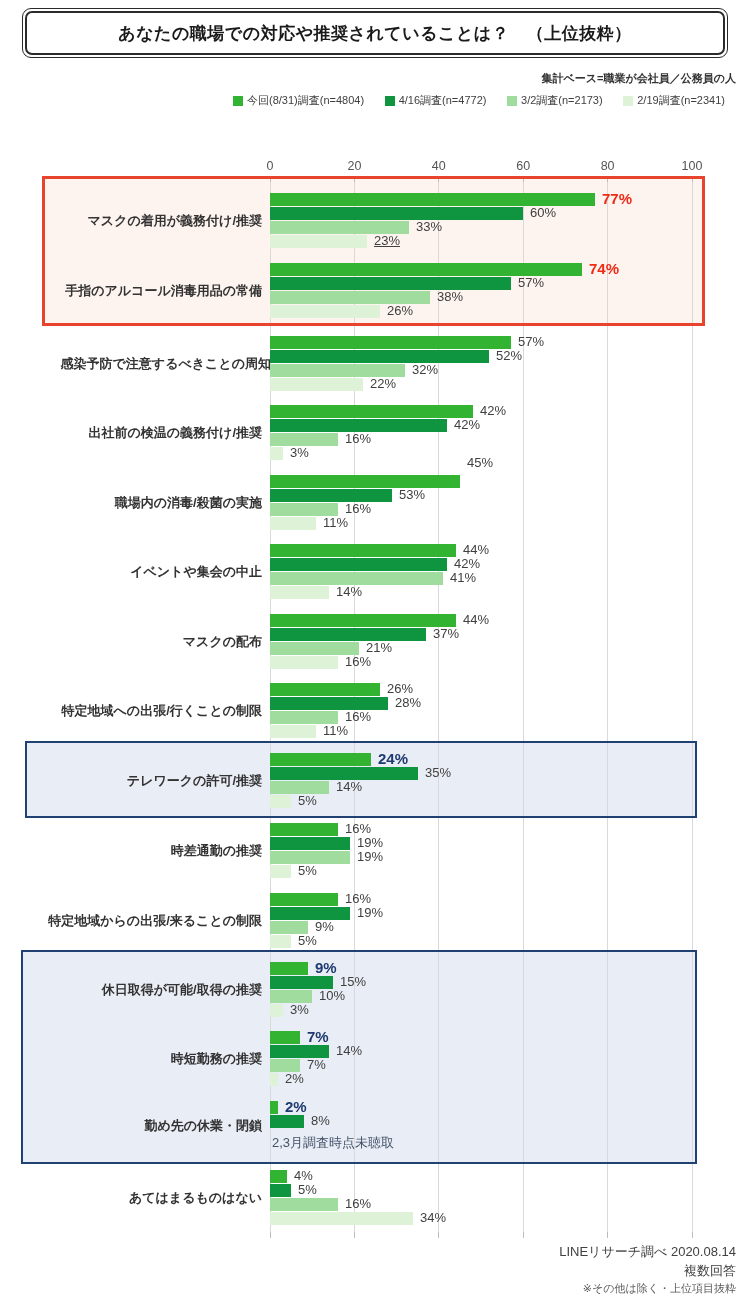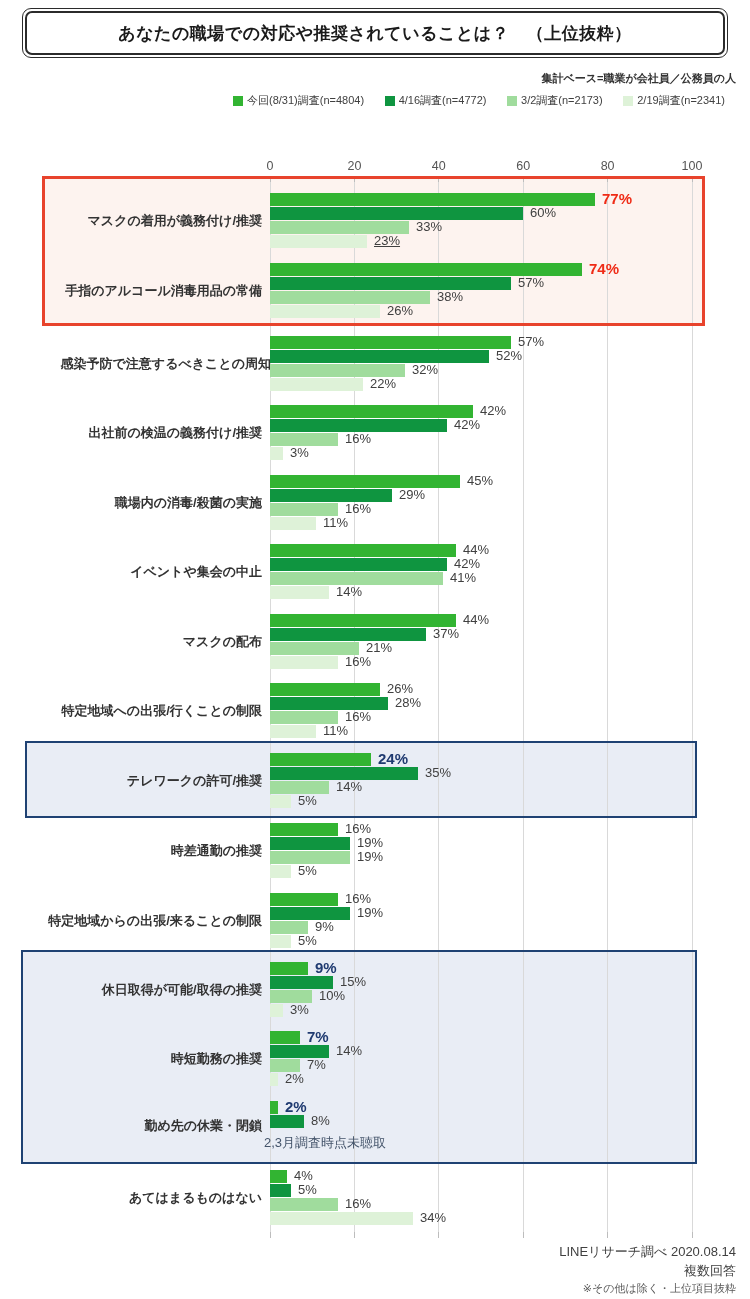--- a/index.html
+++ b/index.html
@@ -135,23 +135,23 @@
       <div class="bar" style="left: 270px; top: 405px; width: 203px; background: rgb(50, 180, 50);"></div>
       <div class="bar-value" style="left: 480px; top: 404px;">42%</div>
       <div class="bar" style="left: 270px; top: 419px; width: 177px; background: rgb(15, 149, 64);"></div>
       <div class="bar-value" style="left: 454px; top: 418px;">42%</div>
       <div class="bar" style="left: 270px; top: 433px; width: 68px; background: rgb(160, 220, 157);"></div>
       <div class="bar-value" style="left: 345px; top: 432px;">16%</div>
       <div class="bar" style="left: 270px; top: 447px; width: 13px; background: rgb(222, 242, 216);"></div>
       <div class="bar-value" style="left: 290px; top: 446px;">3%</div>
       <div class="cat-label" style="top: 494px;">職場内の消毒/殺菌の実施</div>
       <div class="bar" style="left: 270px; top: 475px; width: 190px; background: rgb(50, 180, 50);"></div>
-      <div class="bar-value" style="left: 467px; top: 474px;">45%</div>
+      <div class="bar-value" style="left: 467px; top: 456px;">45%</div>
       <div class="bar" style="left: 270px; top: 489px; width: 122px; background: rgb(15, 149, 64);"></div>
-      <div class="bar-value" style="left: 399px; top: 488px;">29%</div>
+      <div class="bar-value" style="left: 399px; top: 488px;">53%</div>
       <div class="bar" style="left: 270px; top: 503px; width: 68px; background: rgb(160, 220, 157);"></div>
       <div class="bar-value" style="left: 345px; top: 502px;">16%</div>
       <div class="bar" style="left: 270px; top: 517px; width: 46px; background: rgb(222, 242, 216);"></div>
       <div class="bar-value" style="left: 323px; top: 516px;">11%</div>
       <div class="cat-label" style="top: 563px;">イベントや集会の中止</div>
       <div class="bar" style="left: 270px; top: 544px; width: 186px; background: rgb(50, 180, 50);"></div>
       <div class="bar-value" style="left: 463px; top: 543px;">44%</div>
       <div class="bar" style="left: 270px; top: 558px; width: 177px; background: rgb(15, 149, 64);"></div>
       <div class="bar-value" style="left: 454px; top: 557px;">42%</div>
       <div class="bar" style="left: 270px; top: 572px; width: 173px; background: rgb(160, 220, 157);"></div>
@@ -219,21 +219,21 @@
       <div class="bar-value" style="left: 336px; top: 1044px;">14%</div>
       <div class="bar" style="left: 270px; top: 1059px; width: 30px; background: rgb(160, 220, 157);"></div>
       <div class="bar-value" style="left: 307px; top: 1058px;">7%</div>
       <div class="bar" style="left: 270px; top: 1073px; width: 8px; background: rgb(222, 242, 216);"></div>
       <div class="bar-value" style="left: 285px; top: 1072px;">2%</div>
       <div class="cat-label" style="top: 1117px;">勤め先の休業・閉鎖</div>
       <div class="bar" style="left: 270px; top: 1101px; width: 8px; background: rgb(50, 180, 50);"></div>
       <div class="bar-value em-navy" style="left: 285px; top: 1100px;">2%</div>
       <div class="bar" style="left: 270px; top: 1115px; width: 34px; background: rgb(15, 149, 64);"></div>
       <div class="bar-value" style="left: 311px; top: 1114px;">8%</div>
-      <div class="row-note" style="left: 264px; top: 1134px; text-align: center;">2,3月調査時点未聴取</div>
+      <div class="row-note" style="left: 272px; top: 1134px; text-align: center;">2,3月調査時点未聴取</div>
       <div class="cat-label" style="top: 1189px;">あてはまるものはない</div>
       <div class="bar" style="left: 270px; top: 1170px; width: 17px; background: rgb(50, 180, 50);"></div>
       <div class="bar-value" style="left: 294px; top: 1169px;">4%</div>
       <div class="bar" style="left: 270px; top: 1184px; width: 21px; background: rgb(15, 149, 64);"></div>
       <div class="bar-value" style="left: 298px; top: 1183px;">5%</div>
       <div class="bar" style="left: 270px; top: 1198px; width: 68px; background: rgb(160, 220, 157);"></div>
       <div class="bar-value" style="left: 345px; top: 1197px;">16%</div>
       <div class="bar" style="left: 270px; top: 1212px; width: 143px; background: rgb(222, 242, 216);"></div>
       <div class="bar-value" style="left: 420px; top: 1211px;">34%</div>
       <div class="hbox-border" style="left: 42px; top: 176px; width: 657px; height: 144px; border: 3px solid rgb(232, 67, 44);"></div>

